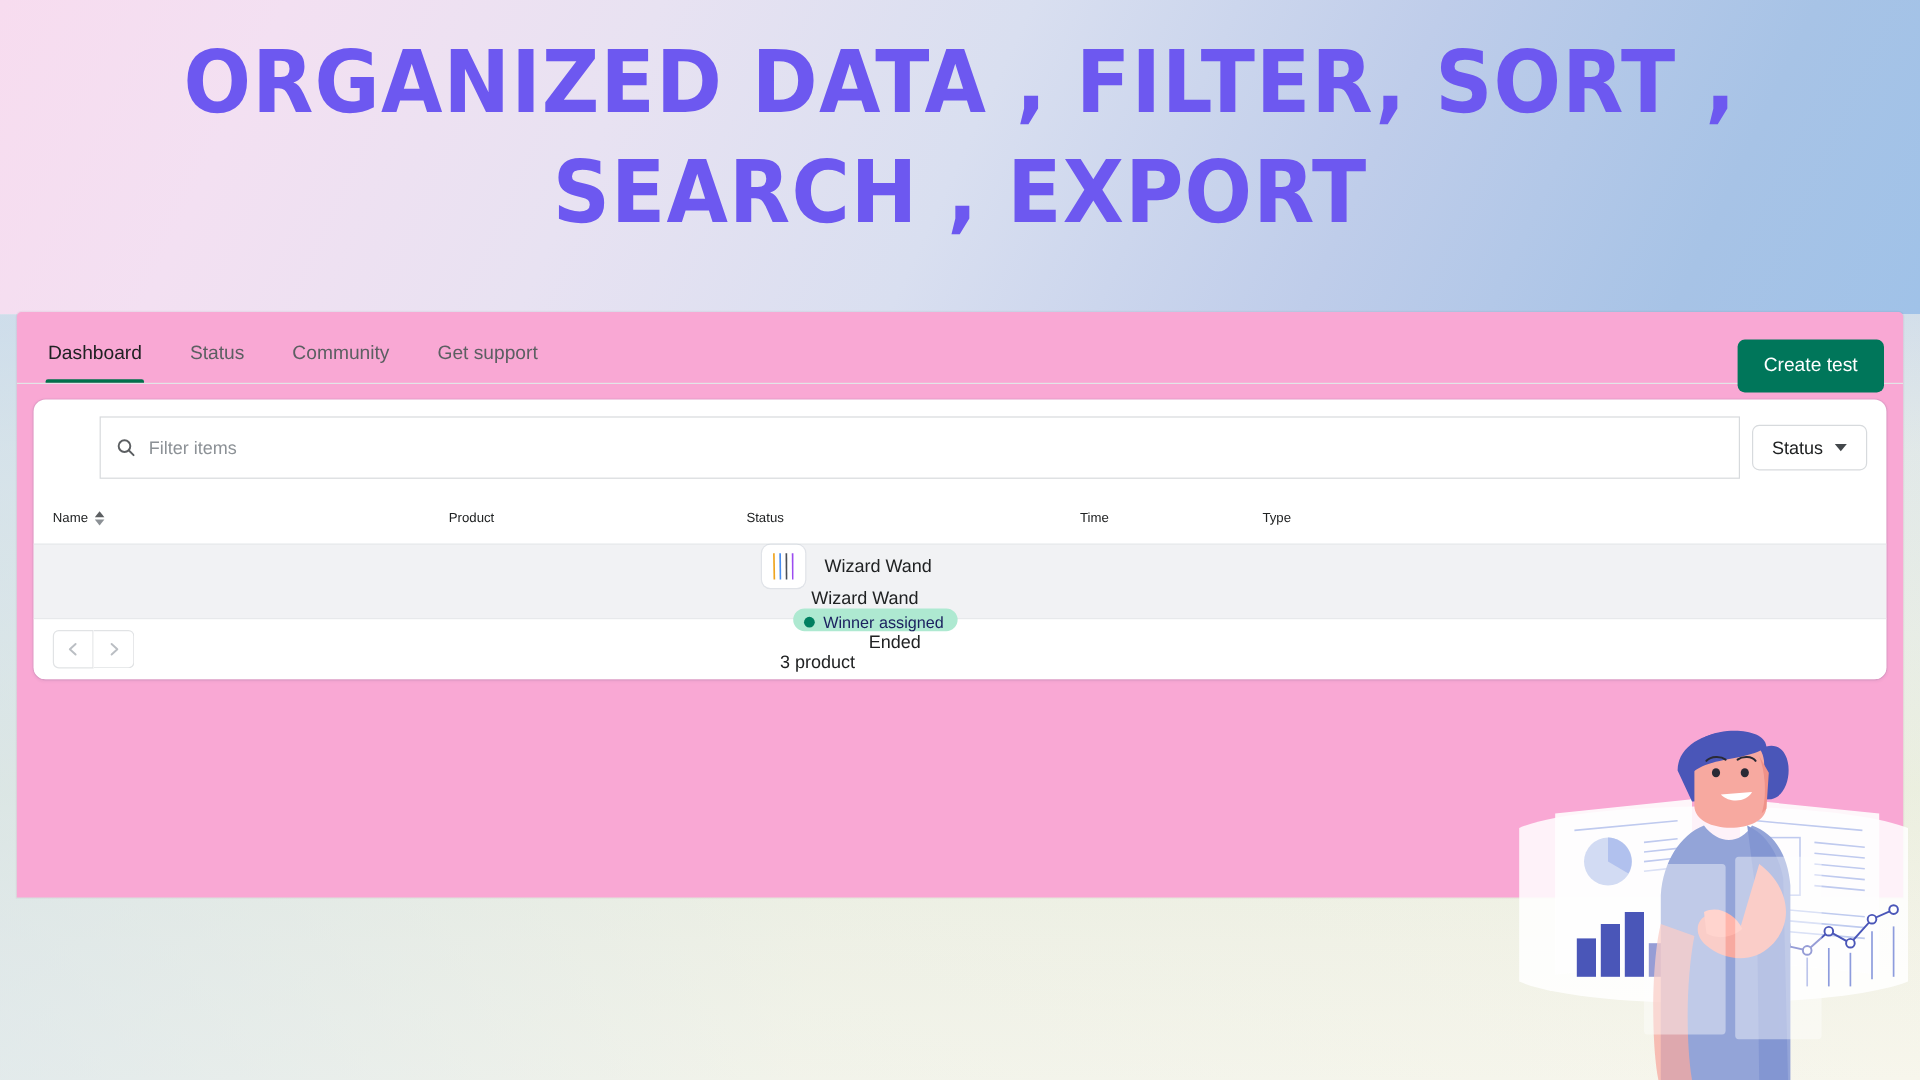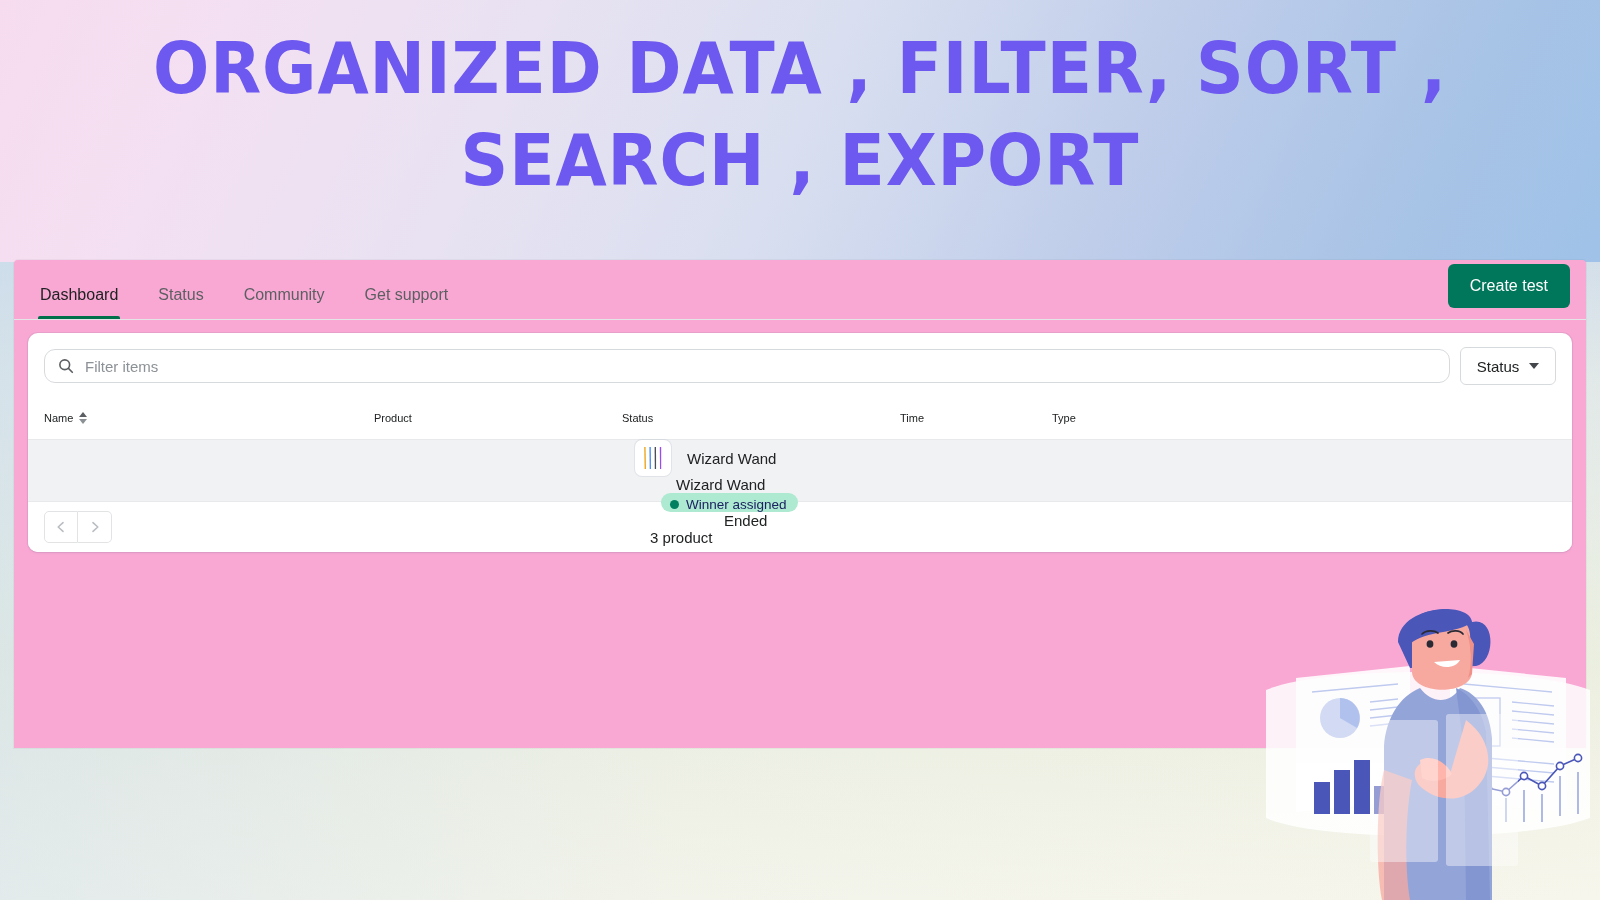--- a/index.html
+++ b/index.html
@@ -105,21 +105,21 @@
   .tab.active::after {
     content: "";
     position: absolute;
     left: 18px; right: 18px; bottom: 0;
     height: 3px;
     border-radius: 2px 2px 0 0;
     background: #00704b;
   }
   #create-test-button {
     position: absolute;
-    right: 16px; top: 4px;
+    right: 16px; top: 23px;
     height: 44px;
     padding: 0 22px;
     background: #00765a;
     color: #ffffff;
     font-size: 16px;
     border: none;
     border-radius: 6px;
     cursor: pointer;
     font-family: "Liberation Sans", sans-serif;
   }
@@ -138,26 +138,27 @@
   
   #filter-row {
     display: flex;
     align-items: center;
     gap: 10px;
     padding: 14px 16px 12px 16px;
   }
   #search-wrap {
     flex: 1;
     position: relative;
-    height: 34px;
+    height: 52px;
     border: 1px solid #d7dadd;
-    border-radius: 11px;
+    border-radius: 0;
     display: flex;
     align-items: center;
     background: #fff;
+    margin-left: 39px;
   }
   #search-icon {
     width: 18px; height: 18px;
     margin: 0 10px 0 12px;
     flex: none;
     color: #5c5f62;
   }
   #search-input {
     flex: 1;
     border: none;

